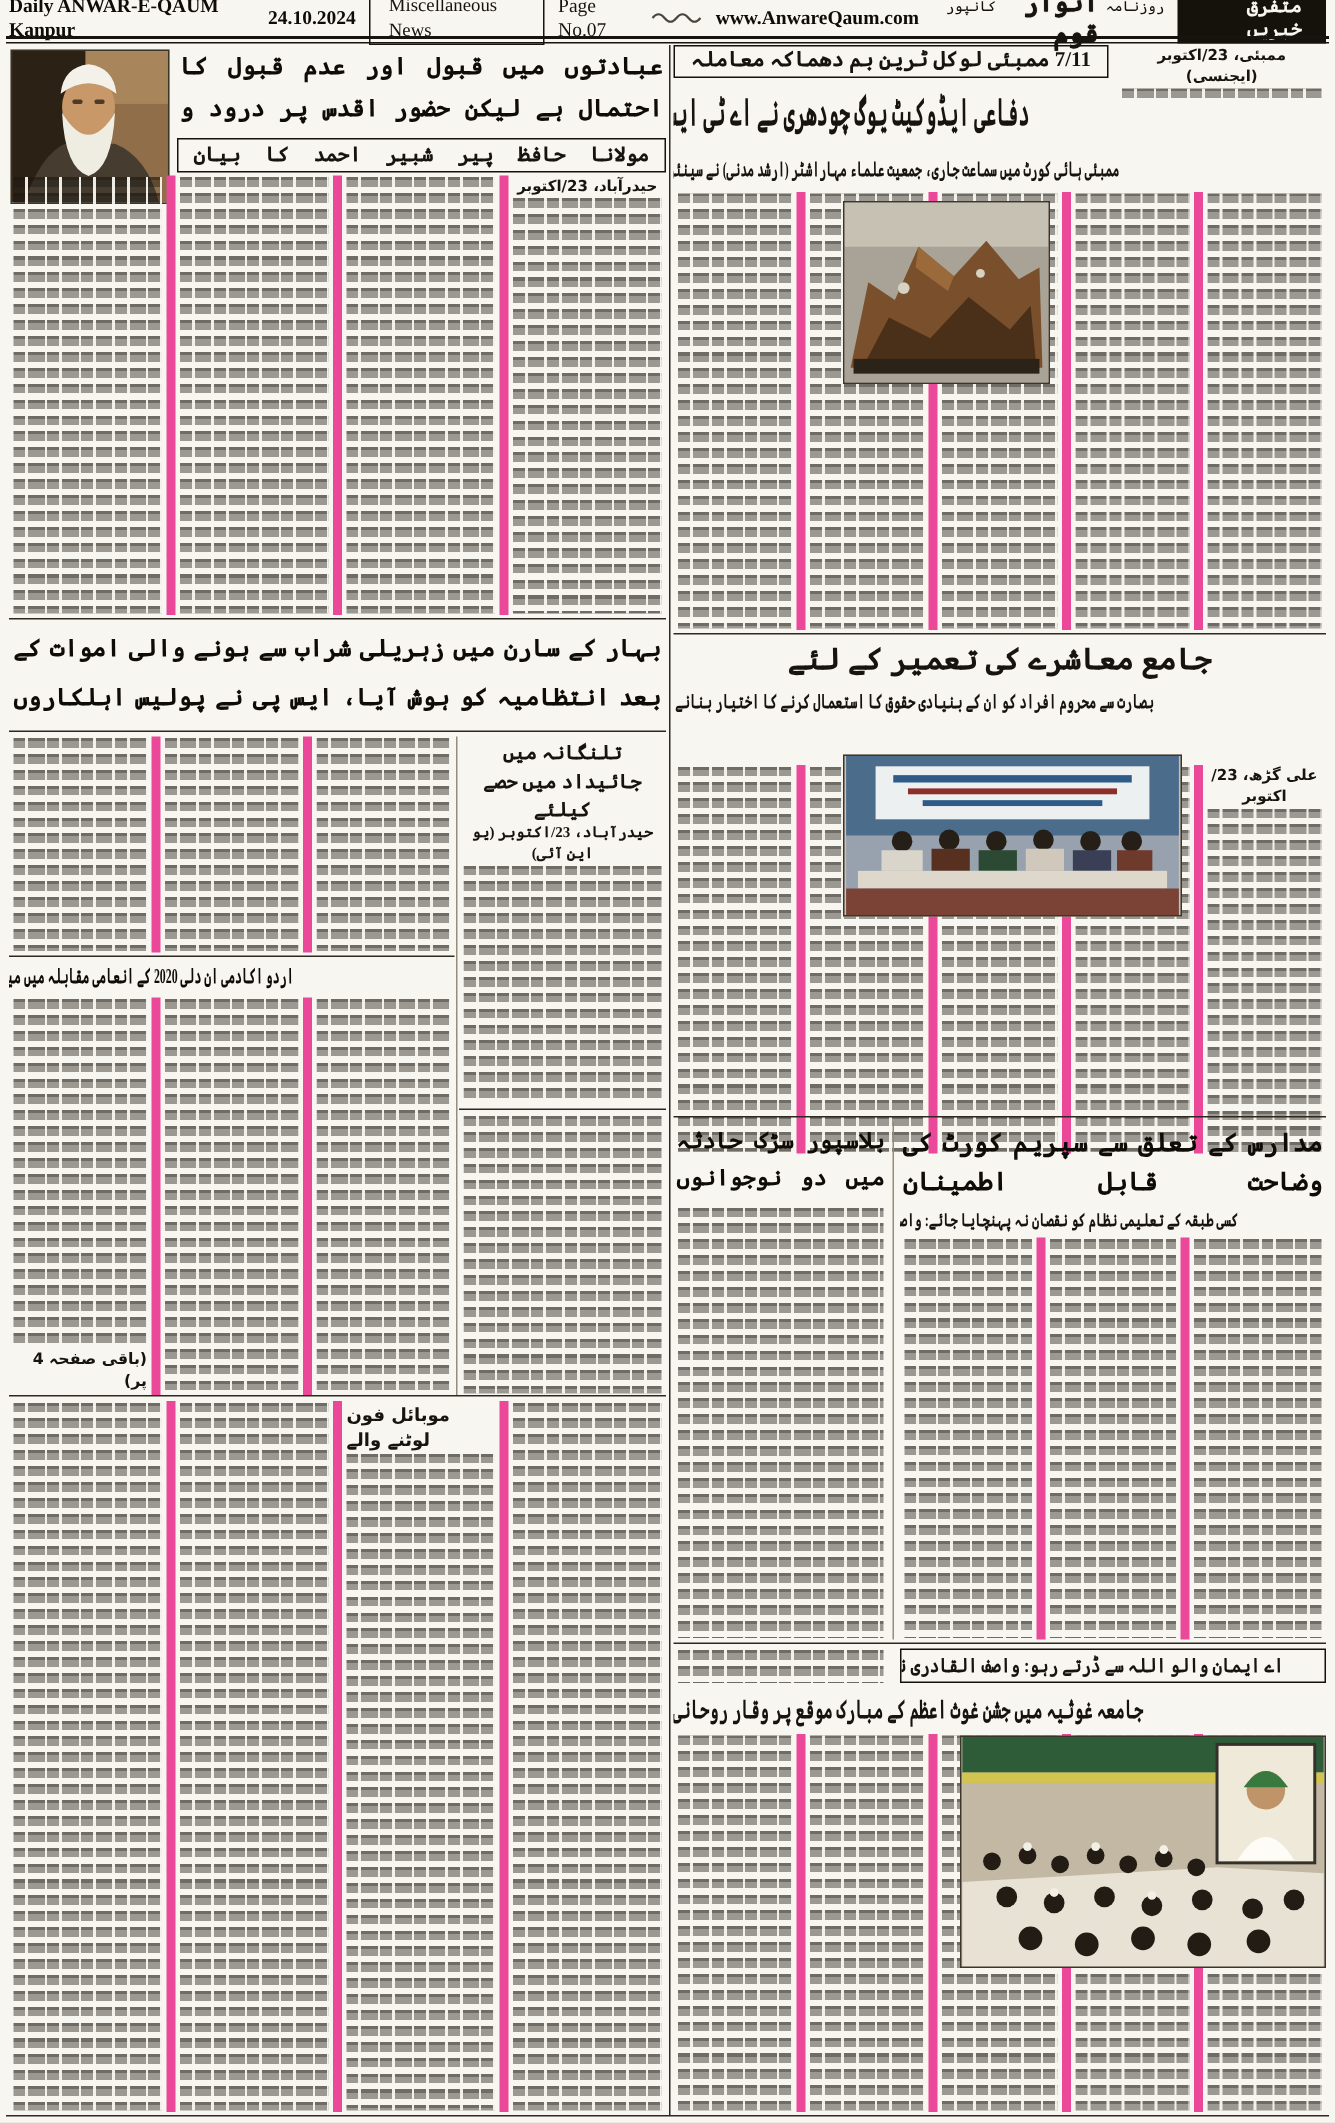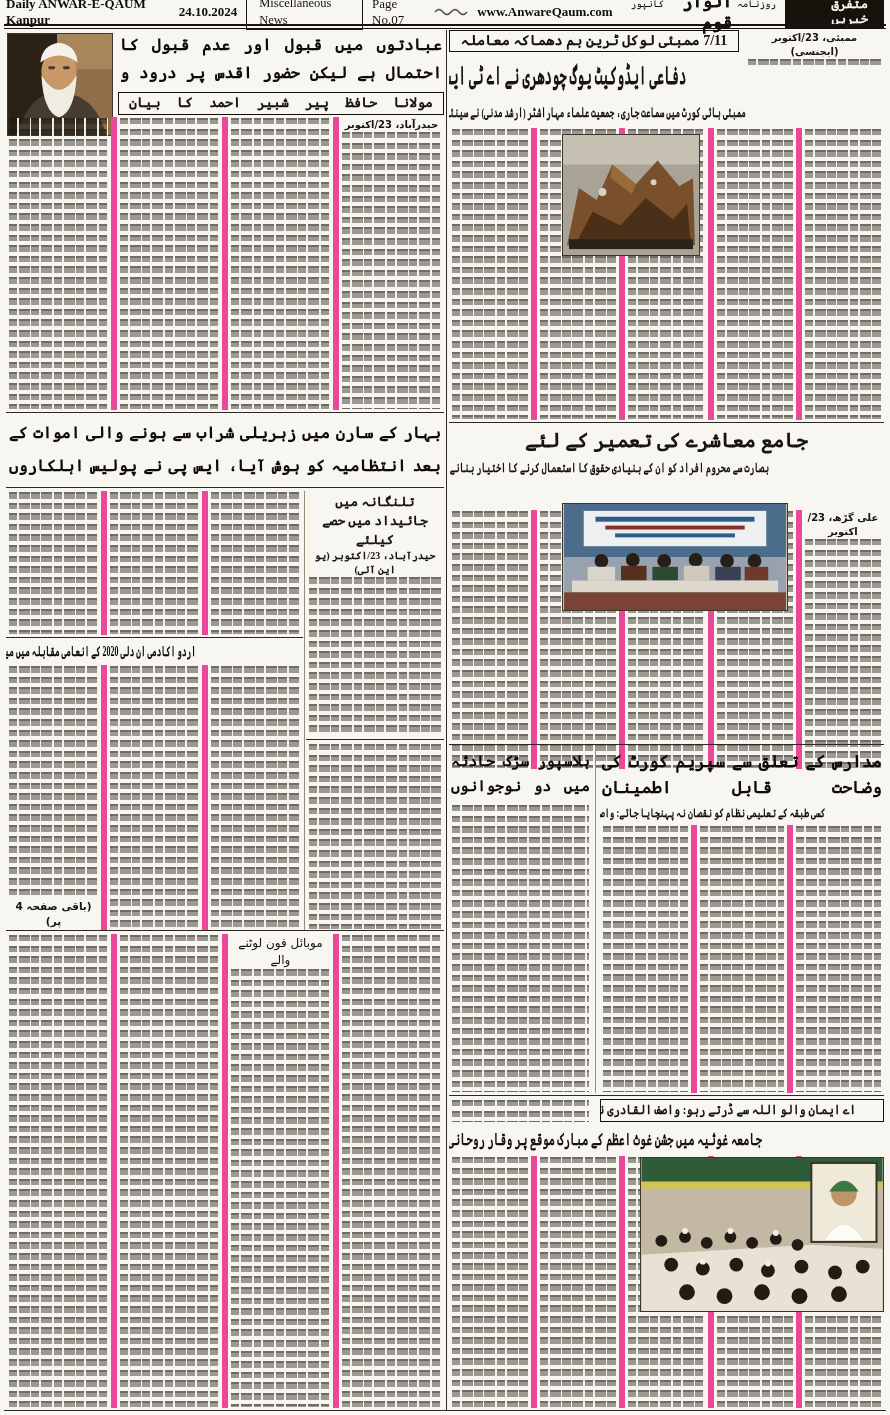--- a/index.html
+++ b/index.html
@@ -40,22 +40,22 @@
   .cols .c:not(:last-child){border-left:6px solid #ec4899}
   .stack{position:absolute;display:flex;flex-direction:column;padding:1px 3px}
   .tx{flex:1 1 auto;min-height:8px;background-image:
       repeating-linear-gradient(to right,
         rgba(248,246,240,0) 0 8px, rgba(248,246,240,.95) 8px 10px,
         rgba(248,246,240,0) 10px 21px, rgba(248,246,240,.95) 21px 22.5px),
       repeating-linear-gradient(to bottom,
         rgba(27,23,17,.62) 0 2px, rgba(27,23,17,.42) 2px 6.5px,
         rgba(248,246,240,0) 6.5px 10.6px)}
   .dl{font-weight:bold;font-size:10px;line-height:14px;text-align:center;direction:rtl}
-  .jump{font-weight:bold;font-size:10.5px;line-height:15px;text-align:center;direction:rtl}
-  .subhead{font-weight:normal;font-size:12px;line-height:17px;text-align:center;direction:rtl}
+  .jump{font-weight:bold;font-size:10.5px;line-height:15px;direction:rtl}
+  .subhead{font-weight:bold;font-size:12px;line-height:17px;text-align:left;direction:rtl}
 
   
   .h-maulana{font-size:16px;line-height:28px;padding:0 2px}
   .h-byline{font-size:13.5px;line-height:19px;font-weight:bold;text-align:justify;text-align-last:justify;
             padding:0 10px;word-spacing:5px;overflow:hidden}
   .h-bihar{font-size:16px;line-height:33px;padding:0 3px}
   .h-kicker{font-size:14px;line-height:19px;font-weight:bold}
   .h-blast{font-size:25px;line-height:42px;font-weight:bold}
   .h-sub{font-weight:bold}
   .h-society{font-size:20px;line-height:27px;font-weight:bold}

